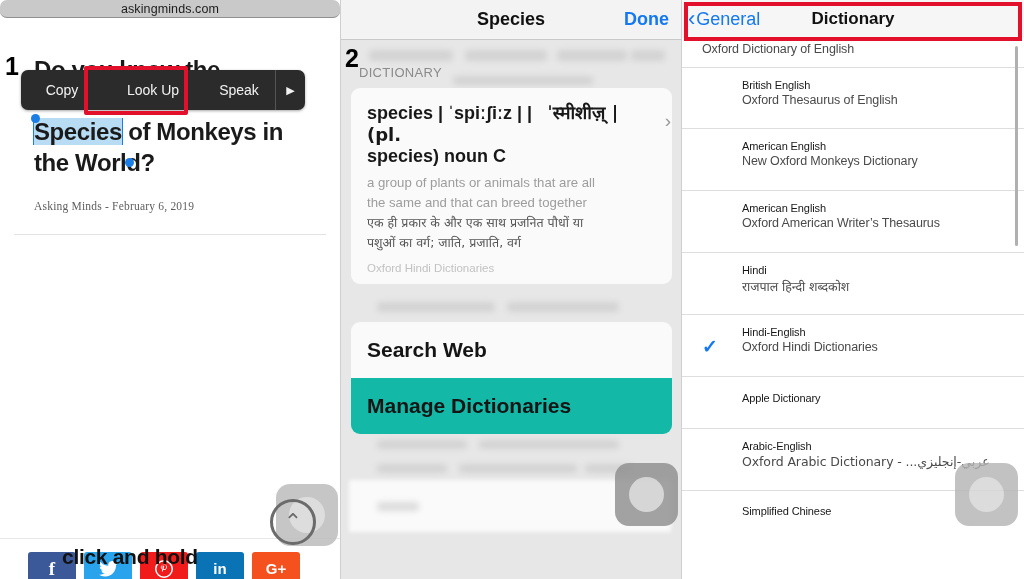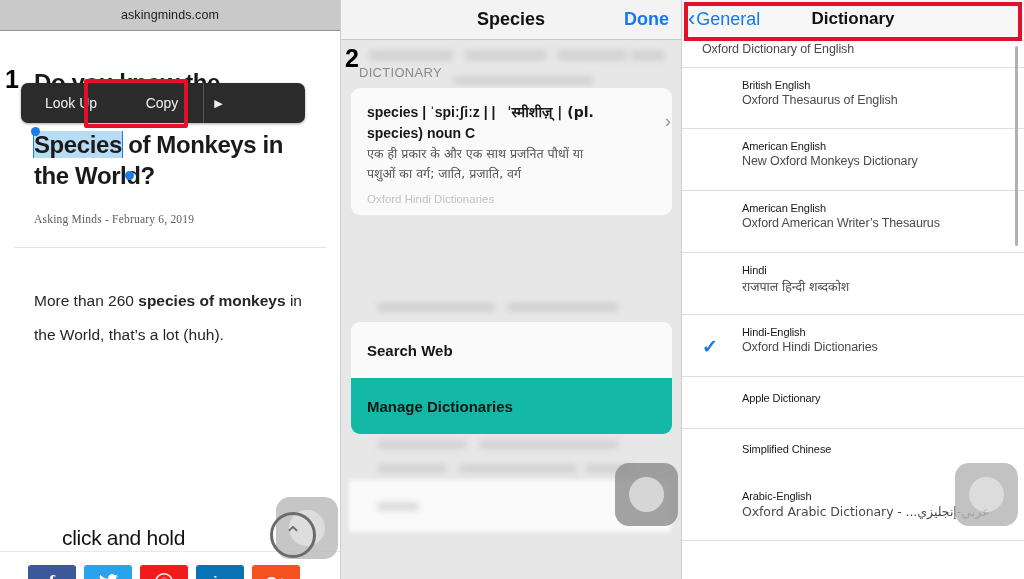--- a/index.html
+++ b/index.html
@@ -10,22 +10,22 @@
   }
   .screen { position: relative; width: 1024px; height: 579px; display: flex; }
 
   .panel { position: relative; height: 579px; overflow: hidden; background: #fff; }
   .panel-1 { width: 341px; border-right: 1px solid #cfcfcf; }
   .panel-2 { width: 341px; border-right: 1px solid #cfcfcf; background: #ededed; }
   .panel-3 { width: 342px; }
 
   
   .p1-urlbar {
-    height: 31px; background: #c9c9c9; border-bottom: 1px solid #8f8f8f;
-    display: flex; align-items: center; justify-content: center;
+    height: 18px; background: #c9c9c9; border-bottom: 1px solid #8f8f8f;
+    display: flex; align-items: center; justify-content: center; border-radius: 7px;
   }
   .p1-url { font-size: 12.5px; color: #1c1c1c; letter-spacing: .1px; }
   .p1-body { position: relative; height: 553px; background: #fff; padding: 0 0 0 0; }
 
   .step-num {
     position: absolute; font-size: 25px; font-weight: bold; color: #000;
     font-family: "Liberation Sans", sans-serif; z-index: 40;
   }
   .step-1 { left: 5px; top: 34px; }
 
@@ -86,21 +86,21 @@
     content: ""; position: absolute; left: 13px; top: 13px; width: 36px; height: 36px;
     border-radius: 50%; background: #d8d8d8;
   }
   .p1-toparrow {
     position: absolute; left: 270px; top: 481px; width: 46px; height: 46px;
     border: 3px solid #6b6b6b; border-radius: 50%; z-index: 21;
     display: flex; align-items: center; justify-content: center;
     color: #6b6b6b; font-size: 22px; line-height: 1;
   }
   .p1-clickhold {
-    position: absolute; left: 62px; top: 495px; font-size: 21px; font-weight: normal;
+    position: absolute; left: 62px; top: 527px; font-size: 21px; font-weight: bold;
     color: #111; z-index: 25; letter-spacing: -.3px;
   }
 
   .p1-social { position: absolute; left: 28px; top: 534px; display: flex; gap: 8px; z-index: 22; }
   .soc { width: 48px; height: 33px; border-radius: 3px; display: flex;
          align-items: center; justify-content: center; color: #fff; font-weight: bold; }
   .soc svg { display: block; }
 
   
   .p2-nav {
@@ -119,29 +119,29 @@
 
   .p2-sectionlabel {
     position: absolute; left: 18px; top: 25px; font-size: 13px; color: #8a8a8a;
     letter-spacing: .3px; z-index: 5;
   }
   .p2-card {
     position: absolute; left: 10px; top: 48px; width: 321px;
     background: #fafafa; border-radius: 9px; padding: 14px 16px 10px 16px; z-index: 6;
   }
   .p2-chev { position: absolute; right: 10px; top: 70px; color: #9a9a9a; font-size: 19px; z-index: 7; }
-  .def-head { font-size: 14px; font-weight: bold; color: #181818; line-height: 21px; }
+  .def-head { font-size: 18px; font-weight: bold; color: #181818; line-height: 21px; }
   .def-head .hin { font-family: "DejaVu Sans", sans-serif; }
   .def-body { font-size: 13.2px; color: #9d9d9d; line-height: 20px; margin-top: 6px; width: 270px; }
   .def-hin { font-family: "DejaVu Sans", sans-serif; font-size: 12.5px; color: #555; line-height: 20px; width: 275px; }
   .def-src { font-size: 11.5px; color: #c2c2c2; margin-top: 9px; }
 
   .p2-menu { position: absolute; left: 10px; top: 282px; width: 321px; border-radius: 9px; overflow: hidden; z-index: 6; }
   .p2-menu-item { height: 56px; display: flex; align-items: center; padding-left: 16px;
-                  font-size: 15px; font-weight: bold; color: #151515; }
+                  font-size: 21px; font-weight: bold; color: #151515; }
   .p2-menu-item.plain { background: #fafafa; }
   .p2-menu-item.active { background: #14b8a6; }
 
   .p2-blob {
     position: absolute; left: 615px; top: 463px; width: 63px; height: 63px;
     border-radius: 14px; background: #8f8f8f; opacity: .82; z-index: 20;
   }
   .p2-blob::after {
     content: ""; position: absolute; left: 14px; top: 14px; width: 35px; height: 35px;
     border-radius: 50%; background: #cfcfcf;
@@ -205,32 +205,28 @@
       <span class="sel-handle left"></span>
       <span class="sel-handle right"></span>
 
       <div class="p1-byline">
         <span>Asking Minds</span>
         <span>-</span>
         <span>February 6, 2019</span>
       </div>
       <div class="p1-rule"></div>
 
-      <div class="p1-para p1-para-1">
-        <span>More than 260 </span><b>species of</b>
-        <b>monkeys</b><span> in the World, that’s a lot</span>
-        <span>(huh).</span>
-      </div>
 
 
       <div class="p1-rule2"></div>
 
       <div class="p1-toolbar">
+        <div class="tb-item tb-copy">Copy</div>
         <div class="tb-item tb-lookup">Look Up</div>
-        <div class="tb-item tb-copy">Copy</div>
+        <div class="tb-item tb-speak">Speak</div>
         <div class="tb-item tb-arrow">
           <span class="glyph">▶</span>
         </div>
       </div>
       <div class="tb-highlight"></div>
 
       <div class="p1-blob"></div>
       <div class="p1-toparrow">
         <span>⌃</span>
       </div>
@@ -284,20 +280,24 @@
       <div class="blur-line" style="left:112px; top:36px; width:140px; height:9px;"></div>
 
       <div class="p2-sectionlabel">DICTIONARY</div>
 
       <div class="p2-card">
         <div class="def-head">
           <span>species | ˈspiːʃiːz | |</span>
           &nbsp;&nbsp;<span class="hin">ˈस्मीशीज़् | (pl.</span><br>
           <span>species) noun C</span>
         </div>
+        <div class="def-body">
+          <span>a group of plants or animals that are all</span><br>
+          <span>the same and that can breed together</span>
+        </div>
         <div class="def-hin">
           <span>एक ही प्रकार के और एक साथ प्रजनित पौधों या</span><br>
           <span>पशुओं का वर्ग; जाति, प्रजाति, वर्ग</span>
         </div>
         <div class="def-src">Oxford Hindi Dictionaries</div>
       </div>
       <div class="p2-chev">›</div>
 
       <div class="blur-line" style="left:36px; top:262px; width:118px; height:10px;"></div>
       <div class="blur-line" style="left:166px; top:262px; width:112px; height:10px;"></div>
@@ -357,27 +357,27 @@
       <div class="p3-row" style="height:62px; padding-top:11px;">
         <span class="p3-check">✓</span>
         <div class="p3-title">Hindi-English</div>
         <div class="p3-sub">Oxford Hindi Dictionaries</div>
       </div>
 
       <div class="p3-row" style="height:52px; padding-top:15px;">
         <div class="p3-title">Apple Dictionary</div>
       </div>
 
+      <div class="p3-row" style="height:62px; padding-top:11px;">
+        <div class="p3-title">Arabic-English</div>
+        <div class="p3-sub arab">Oxford Arabic Dictionary - ...عربي-إنجليزي</div>
+      </div>
+
       <div class="p3-row" style="height:50px; padding-top:14px; border-bottom:none;">
         <div class="p3-title">Simplified Chinese</div>
-      </div>
-
-      <div class="p3-row" style="height:62px; padding-top:11px;">
-        <div class="p3-title">Arabic-English</div>
-        <div class="p3-sub arab">Oxford Arabic Dictionary - ...عربي-إنجليزي</div>
       </div>
 
       <div class="p3-scroll"></div>
     </div>
   </div>
 
   <div class="p3-navhighlight"></div>
   <div class="p3-blob"></div>
   <div class="p2-blob"></div>
 

